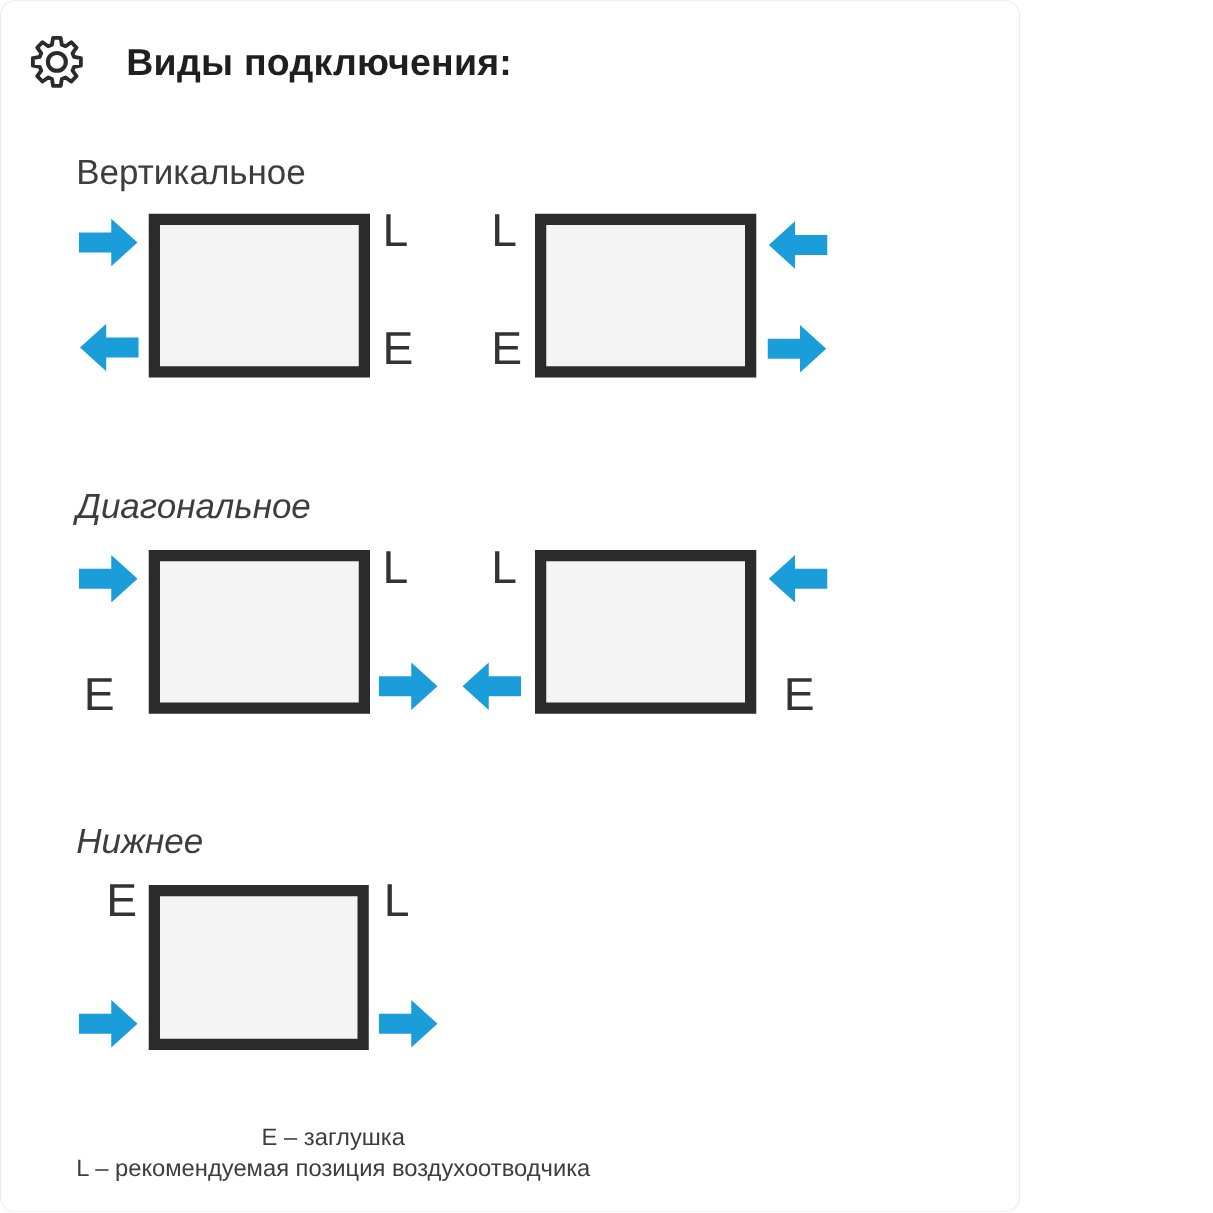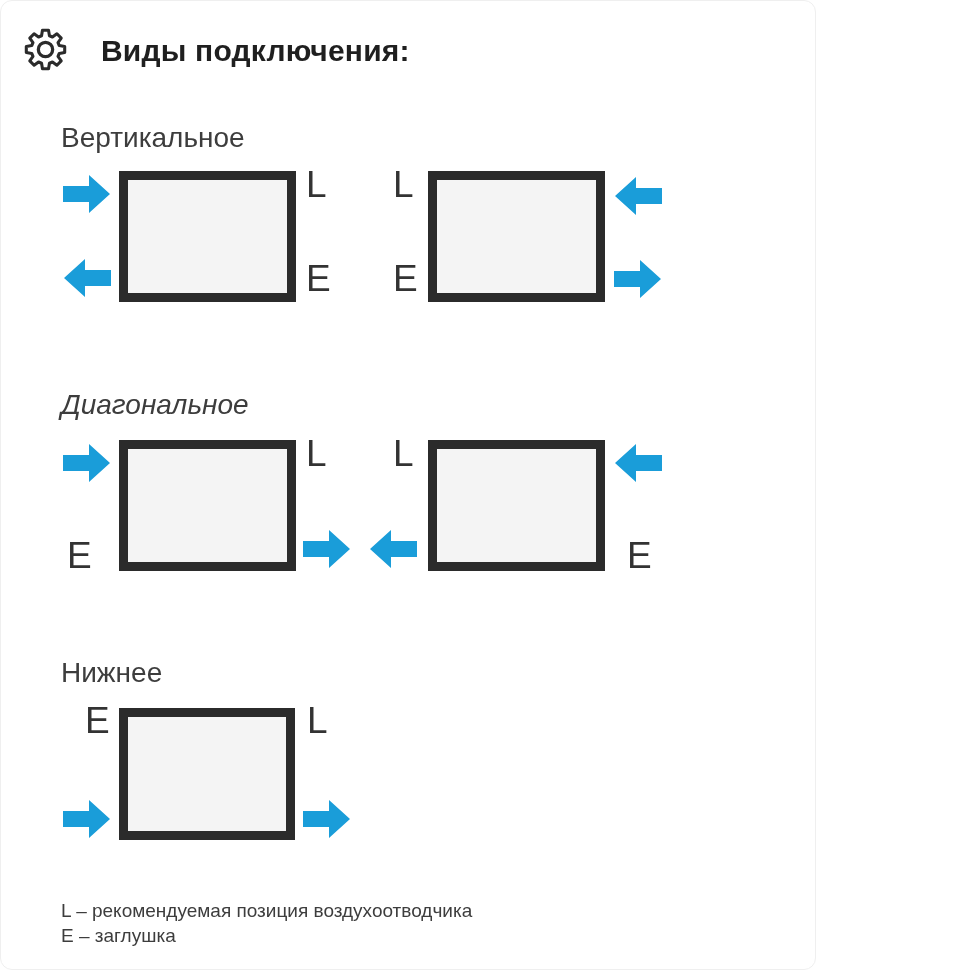--- a/index.html
+++ b/index.html
@@ -8,28 +8,28 @@
     --radiator_fill:#F4F4F4;
     --heading_text:#1F1F1F;
     --body_text:#3D3D3D;
     --label_text:#333333;
     --page_border:#EFEFEF;
   }
   *{margin:0;padding:0;box-sizing:border-box;}
   body{background:#fff;font-family:"Liberation Sans","DejaVu Sans",sans-serif;}
   .canvas{
     position:relative;width:816px;height:970px;background:#fff;
-    border:1px solid var(--page_border);border-radius:12px;overflow:hidden;
+    border:1px solid var(--page_border);border-radius:12px;overflow:hidden;text-align:center;
   }
   
   .gear{position:absolute;left:22px;top:26px;width:45px;height:45px;color:var(--radiator_border);}
   .h-title{position:absolute;left:100px;top:33px;font-size:30px;font-weight:700;color:var(--heading_text);letter-spacing:.2px;}
   
   .sec-title{position:absolute;left:60px;font-size:28px;font-weight:400;color:var(--body_text);}
-  .st1{top:121px;} .st2{top:388px;font-style:italic;} .st3{top:656px;}
+  .st1{top:121px;} .st2{top:388px;font-style:italic;} .st3{top:656px;font-style:italic;}
   
   .rad{position:absolute;width:177px;height:131px;background:var(--radiator_fill);border:9px solid var(--radiator_border);}
   .r1a{left:118px;top:170px;} .r1b{left:427px;top:170px;}
   .r2a{left:118px;top:439px;} .r2b{left:427px;top:439px;}
   .r3a{left:118px;top:707px;width:176px;height:132px;}
   
   .arrow{position:absolute;width:48px;height:40px;color:var(--accent);display:block;}
   .a-r1a-in{left:62px;top:173px;} .a-r1a-out{left:62px;top:257px;}
   .a-r1b-in{left:613px;top:175px;} .a-r1b-out{left:613px;top:258px;}
   .a-r2a-in{left:62px;top:442px;} .a-r2a-out{left:302px;top:528px;}
@@ -124,17 +124,17 @@
       <svg class="arrow a-r3a-in" viewBox="0 0 48 40">
           <polygon points="0,12 26,12 26,1 47,20 26,39 26,28 0,28" fill="currentColor"></polygon>
         </svg>
       <svg class="arrow a-r3a-out" viewBox="0 0 48 40">
           <polygon points="0,12 26,12 26,1 47,20 26,39 26,28 0,28" fill="currentColor"></polygon>
         </svg>
     </div>
   </div>
 
   <div class="legend">
+    <div>E – заглушка</div>
     <div>L – рекомендуемая позиция воздухоотводчика</div>
-    <div>E – заглушка</div>
   </div>
 
 </div>
 
 </body></html>

